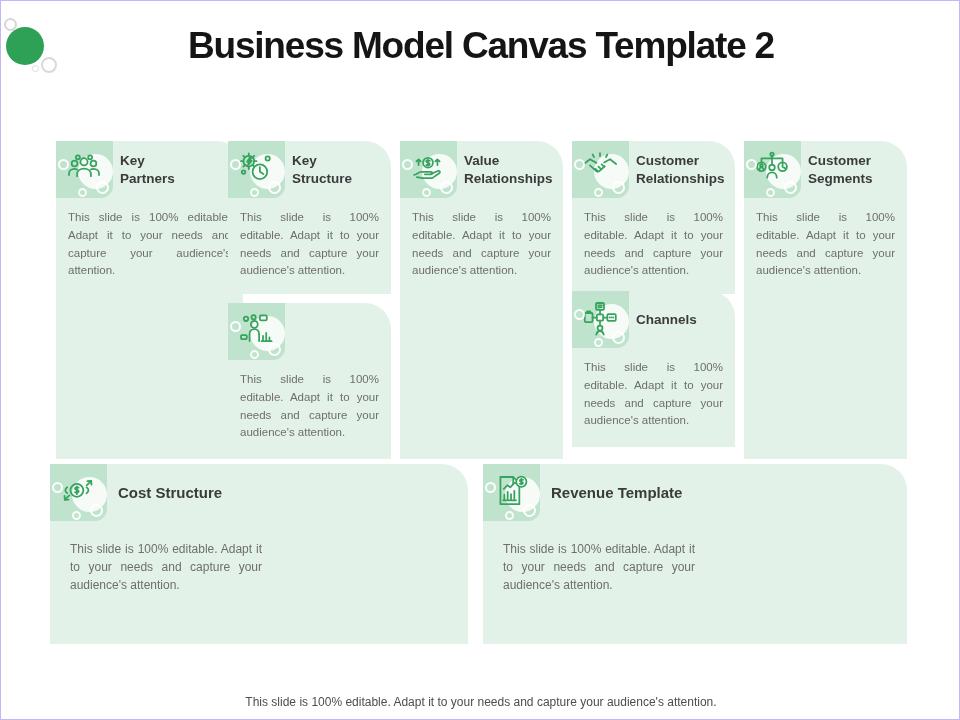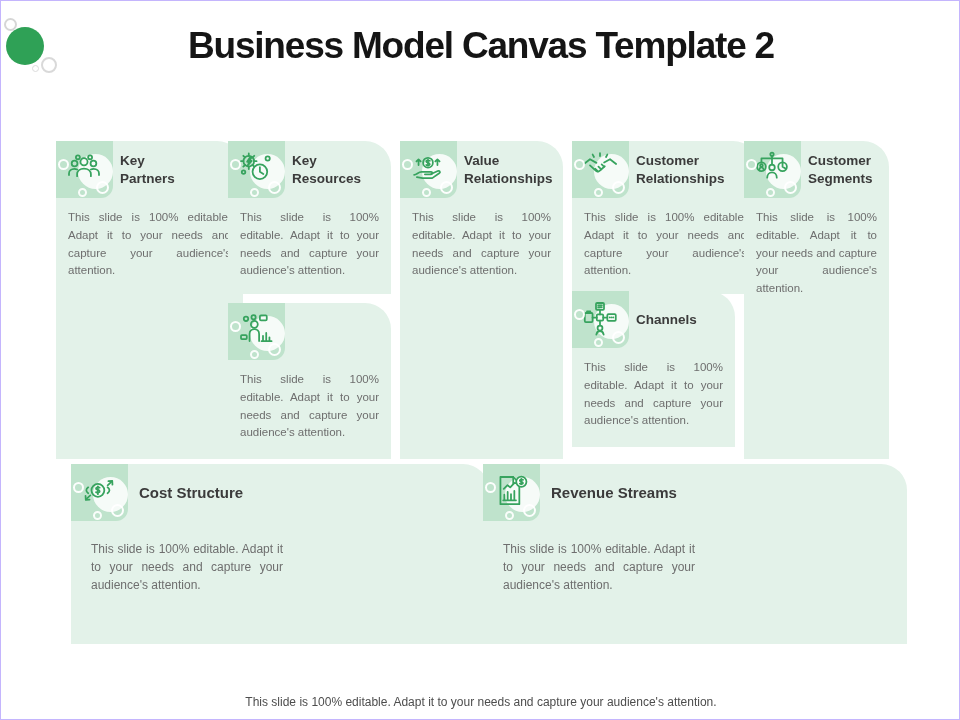--- a/index.html
+++ b/index.html
@@ -23,24 +23,24 @@
   .ring-a{left:3px;top:17px;width:9px;height:9px;border:2px solid #d6d6d6;}
   .ring-b{left:40px;top:56px;width:12px;height:12px;border:2.5px solid #d9d9d9;}
   .ring-c{left:31px;top:64px;width:5px;height:5px;border:1.5px solid #dcdcdc;}
 
   
   .cell{position:absolute;background:#e3f2e9;border-radius:0 26px 0 0;}
   .c-kp  {left:55px; top:140px;width:187px;height:318px;}
   .c-ka  {left:227px;top:140px;width:163px;height:153px;}
   .c-kr  {left:227px;top:302px;width:163px;height:156px;}
   .c-vp  {left:399px;top:140px;width:163px;height:318px;}
-  .c-cr  {left:571px;top:140px;width:163px;height:153px;padding-left:24px;}
+  .c-cr  {left:571px;top:140px;width:163px;height:153px;}
   .c-ch  {left:571px;top:290px;width:163px;height:156px;}
-  .c-cs  {left:743px;top:140px;width:145px;height:318px;}
-  .c-cost{left:70px; top:463px;width:418px;height:180px;}
+  .c-cs  {left:743px;top:140px;width:163px;height:318px;}
+  .c-cost{left:49px; top:463px;width:418px;height:180px;}
   .c-rev {left:482px;top:463px;width:424px;height:180px;}
 
   .tile{
     position:absolute;left:0;top:0;width:57px;height:57px;
     background:#bfe3cc;border-radius:0 0 12px 0;overflow:hidden;
   }
   .tile::before{ 
     content:"";position:absolute;right:0px;top:13px;width:35px;height:35px;
     border-radius:50%;background:rgba(255,255,255,.85);
   }
@@ -112,21 +112,21 @@
       <svg width="40" height="40" viewBox="0 0 36 36" class="icon-stroke">
         <circle cx="11.5" cy="11" r="4.8"></circle>
         <path d="M11.5 4v2.2M11.5 15.8V18M4.5 11h2.2M16.3 11h2.2M6.6 6.1l1.5 1.5M14.9 14.4l1.5 1.5M16.4 6.1l-1.5 1.5M8.1 14.4l-1.5 1.5"></path>
         <path d="M12.4 7.8l-2.4 3.7h2l-1.6 3.6 3.6-4.4h-2l1.8-2.9z"></path>
         <circle cx="21.5" cy="20.5" r="6.6"></circle>
         <path d="M21.5 16.4v4.1l3.1 2"></path>
         <circle cx="28.5" cy="8.5" r="1.9"></circle>
         <circle cx="6.8" cy="20.8" r="1.6"></circle>
       </svg>
     </div>
-    <div class="heading">Key Resources</div>
+    <div class="heading">Key Structure</div>
     <div class="body">This slide is 100% editable. Adapt it to your needs and capture your audience's attention.</div>
   </div>
 
   <div class="cell c-kr">
     <div class="tile">
       <span class="tdot tdot-a"></span>
       <span class="tdot tdot-b"></span>
       <span class="tdot tdot-c"></span>
       <svg width="40" height="40" viewBox="0 0 36 36" class="icon-stroke">
         <circle cx="9" cy="7" r="2"></circle>
@@ -251,19 +251,19 @@
         <path d="M8.5 4.5H20l5.5 5.6V29H8.5z"></path>
         <path d="M20 4.5v5.6h5.5"></path>
         <path d="M12 25v-4.6M15 25v-7M18 25v-5M21 25v-8"></path>
         <path d="M11 25.5h11.5"></path>
         <path d="M11.5 15.2l3.4-3.3 2.4 1.9 3.6-3.8"></path>
         <circle cx="27.3" cy="8.7" r="4.6" fill="#ffffff"></circle>
         <path d="M27.3 6.3v4.8"></path>
         <path d="M28.8 7.1c-1.3-.7-2.9-.4-2.9.6 0 1.5 2.9.7 2.9 2.1 0 1-1.6 1.3-2.9.6"></path>
       </svg>
     </div>
-    <div class="heading">Revenue Streams</div>
+    <div class="heading">Revenue Template</div>
     <div class="body">This slide is 100% editable. Adapt it to your needs and capture your audience's attention.</div>
   </div>
 
   <div class="footer">This slide is 100% editable. Adapt it to your needs and capture your audience's attention.</div>
 
 </div>
 
 </body></html>

